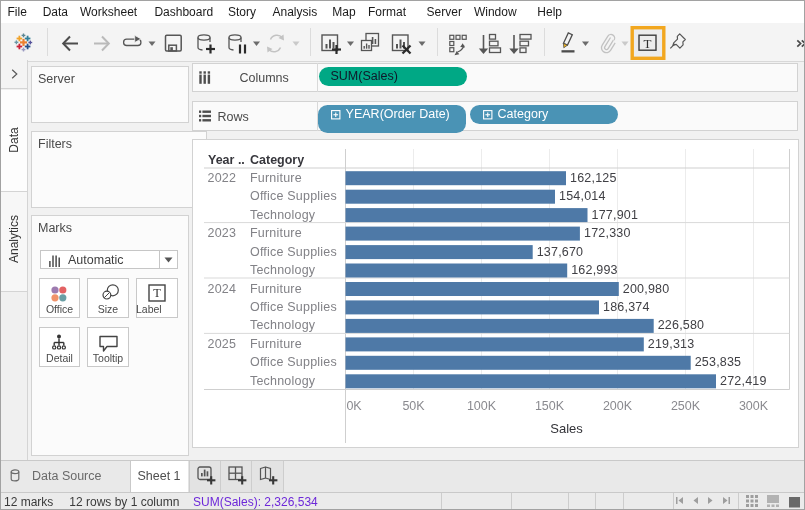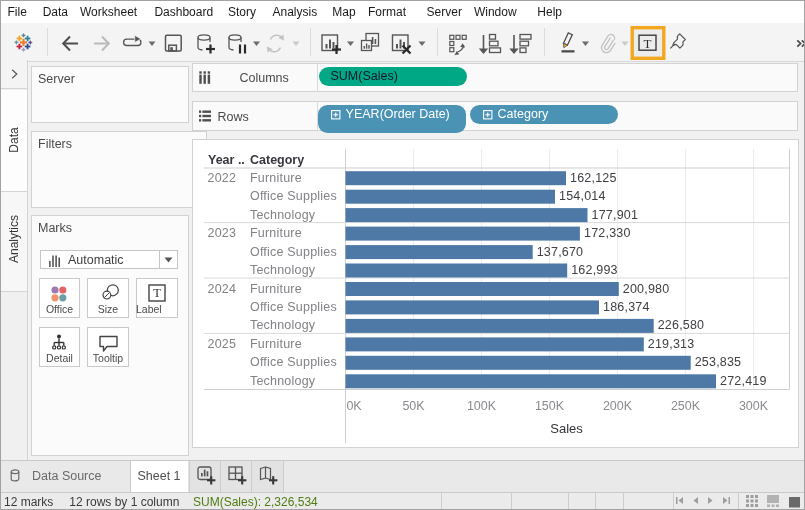--- a/index.html
+++ b/index.html
@@ -465,21 +465,21 @@
 <path d="M1.5 2.5 L6.5 1 L6.5 12 L1.5 13.5 Z M6.5 1 L11.5 2.5 L11.5 13.5 L6.5 12" fill="none" stroke="#555" stroke-width="1.2"></path>
 <g stroke="#383838" stroke-width="2.1">
       <line x1="14.2" y1="10.2" x2="14.2" y2="18.5"></line>
       <line x1="10" y1="14.3" x2="18.4" y2="14.3"></line>
     </g>
 </svg>
 
 <div class="abs" style="left:1px;top:492px;width:803px;height:17px;background:#ebebeb;border-top:1px solid #c9c9c9;"></div>
 <div class="abs" style="left:4px;top:495px;font-size:12px;color:#3a3a3a;">12 marks</div>
 <div class="abs" style="left:69.3px;top:495px;font-size:12px;color:#3a3a3a;">12 rows by 1 column</div>
-<div class="abs" style="left:193px;top:495px;font-size:12px;color:#4d7c0f;">SUM(Sales): 2,326,534</div>
+<div class="abs" style="left:193px;top:495px;font-size:12px;color:#6d28d9;">SUM(Sales): 2,326,534</div>
 <div class="abs" style="left:440.5px;top:493px;width:1px;height:16px;background:#cdcdcd;"></div>
 <div class="abs" style="left:510.5px;top:493px;width:1px;height:16px;background:#cdcdcd;"></div>
 <div class="abs" style="left:568px;top:493px;width:1px;height:16px;background:#cdcdcd;"></div>
 <div class="abs" style="left:595px;top:493px;width:1px;height:16px;background:#cdcdcd;"></div>
 <div class="abs" style="left:623px;top:493px;width:1px;height:16px;background:#cdcdcd;"></div>
 <div class="abs" style="left:672.5px;top:493px;width:1px;height:16px;background:#cdcdcd;"></div>
 <div class="abs" style="left:737.5px;top:493px;width:1px;height:16px;background:#cdcdcd;"></div>
 <svg class="abs" style="left:610px;top:492px;" width="195" height="17" viewBox="0 0 195 17">
 <g fill="#9e9e9e">
 <rect x="66" y="5" width="1.5" height="7"></rect>

